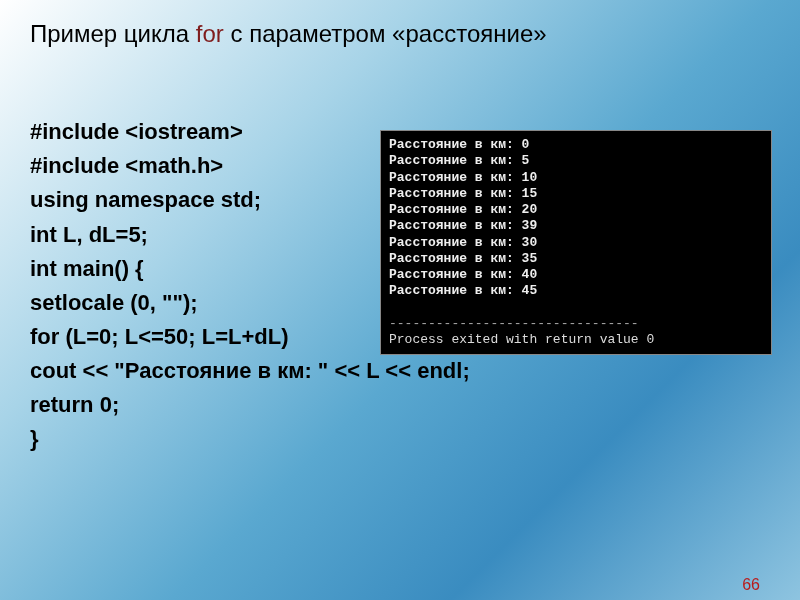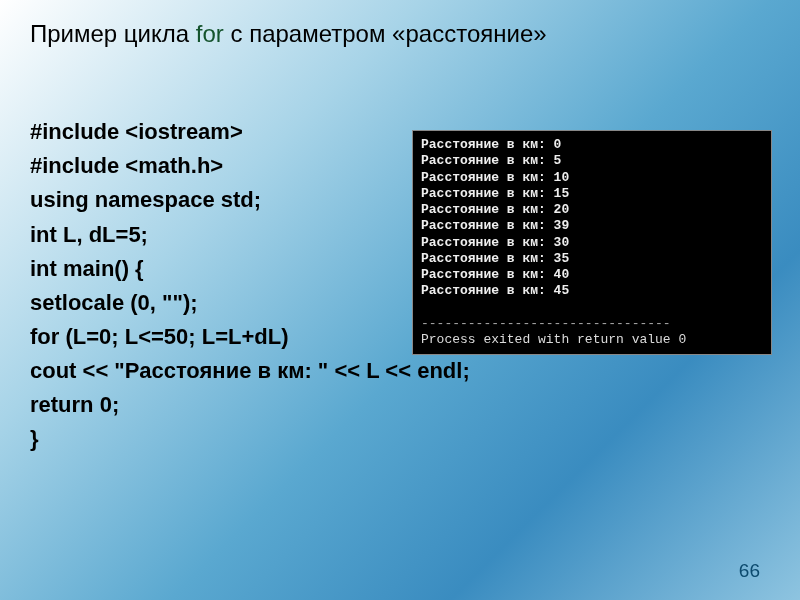--- a/index.html
+++ b/index.html
@@ -8,45 +8,45 @@
     font-family: Arial, sans-serif;
     background: linear-gradient(135deg, #ffffff 0%, #a8d4e8 30%, #5aa8d0 55%, #3a8cc0 75%, #8ec4e0 100%);
     position: relative;
   }
   .slide {
     width: 800px; height: 600px; padding: 18px 30px 10px 30px; position: relative;
   }
   .title {
     font-size: 24px; color: #000; margin-bottom: 32px; line-height: 1.3;
   }
-  .for-kw { color: #14532d; }
+  .for-kw { color: #7f1d1d; }
   .content-row {
     display: flex; align-items: flex-start; gap: 6px; font-weight: bold;
   }
   .code-block {
     font-size: 22px; line-height: 1.55; color: #000; flex: 0 0 auto;
     font-family: Arial, sans-serif; white-space: pre;
   }
   .console {
     position: absolute;
     top: 130px; right: 28px;
-    width: 360px; height: 225px;
+    width: 392px; height: 225px;
     background: #000; color: #dcdcdc;
     border: 1px solid #888;
     font-family: "Courier New", monospace;
     font-size: 13px; line-height: 1.25;
     padding: 6px 8px; overflow: hidden;
   }
   .console .bold { font-weight: bold; color: #eee; }
   .console .divider {
     letter-spacing: 0; color: #aaa; white-space: nowrap; overflow: hidden;
   }
   .page-num {
-    position: absolute; right: 40px; bottom: 18px;
-    font-size: 19px; color: #0c4a6e;
+    position: absolute; right: 40px; bottom: 6px;
+    font-size: 16px; color: #b91c1c;
   }
 </style>
 </head>
 <body>
 
 <div class="slide">
   <div class="title">
     <span>Пример цикла </span><span class="for-kw">for</span><span> с параметром «расстояние»</span>
   </div>
 

